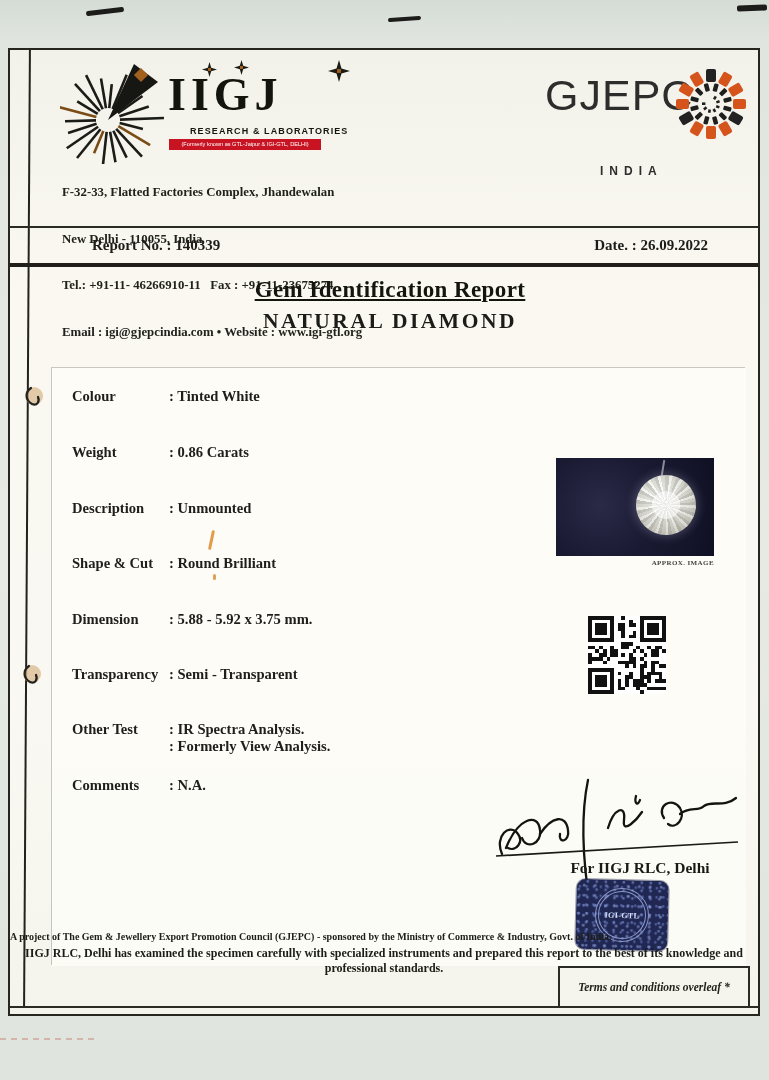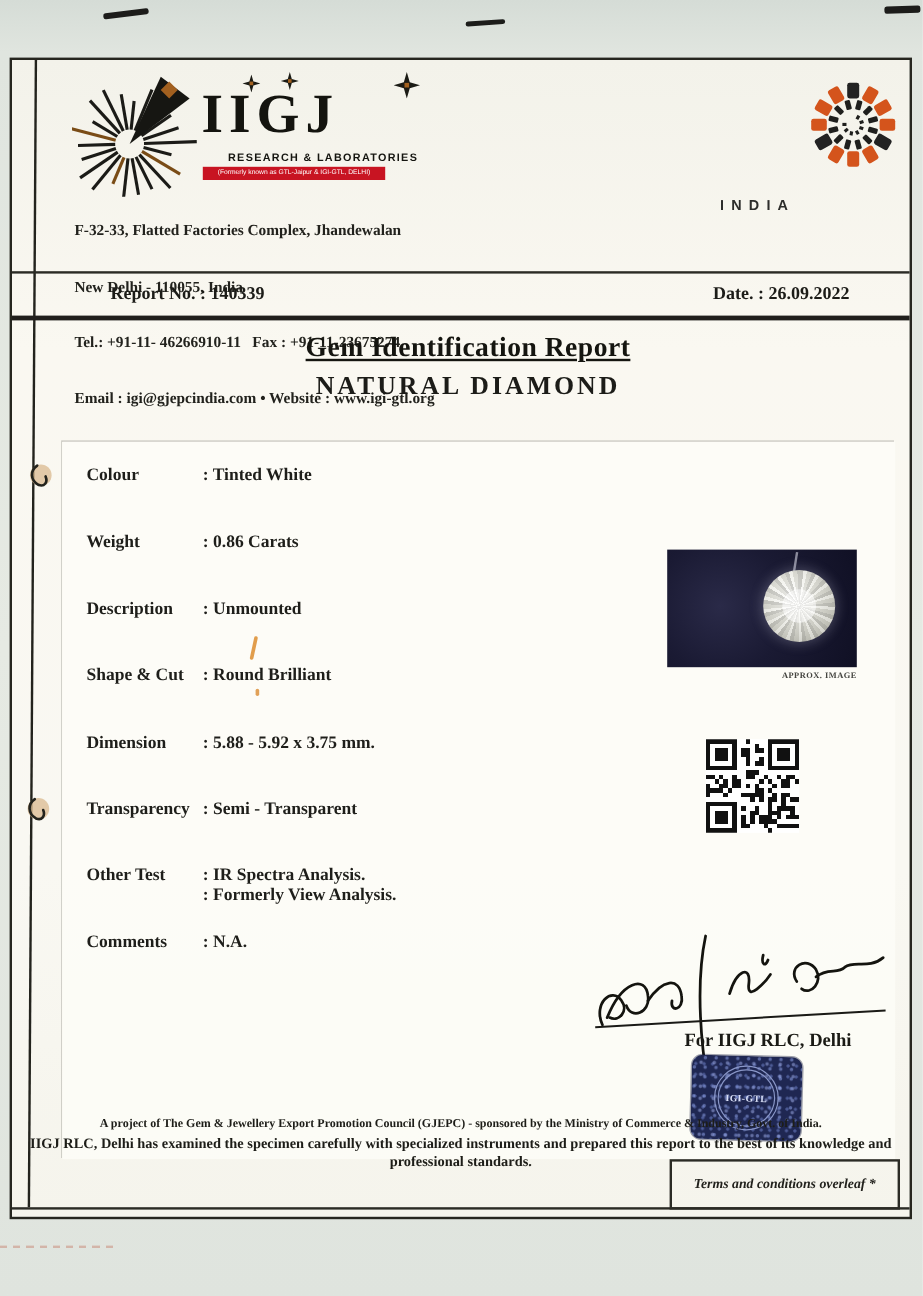--- a/index.html
+++ b/index.html
@@ -64,21 +64,21 @@
       radial-gradient(circle at 22% 28%,rgba(140,160,230,.55) 1px,transparent 1.8px),
       radial-gradient(circle at 68% 62%,rgba(165,180,240,.5) 1px,transparent 1.9px),
       radial-gradient(circle at 44% 82%,rgba(120,140,215,.5) 1px,transparent 1.7px),
       #1f2752;
     background-size:9px 8px,11px 10px,7px 9px,auto;
     box-shadow:0 0 0 1px rgba(20,25,60,.4);}
   .seal-ring{position:absolute;left:50%;top:50%;transform:translate(-50%,-50%);width:46px;height:46px;border-radius:50%;
     border:4px double #8a97c8;display:flex;align-items:center;justify-content:center;
     font-size:8px;font-weight:bold;letter-spacing:.4px;color:#d9dff6;}
   
-  .footer1{position:absolute;left:0;width:100%;top:881px;text-align:center;font-size:10px;font-weight:bold;color:#1d1d18;}
+  .footer1{position:absolute;left:0;width:100%;top:881px;text-align:left;font-size:10px;font-weight:bold;color:#1d1d18;}
   .footer2{position:absolute;left:0;width:100%;top:896px;text-align:center;font-size:12px;font-weight:bold;color:#1d1d18;}
   .rule-bottom{position:absolute;left:0;right:0;top:956px;height:2.2px;background:#2b2b25;}
   .terms-box{position:absolute;left:548px;top:916px;width:192px;height:42px;box-sizing:border-box;border:2px solid #2b2b25;
     display:flex;align-items:center;justify-content:center;font-size:11.5px;font-style:italic;font-weight:bold;color:#22221d;}
   
   .hook{position:absolute;}
   .pen-mark{position:absolute;left:200px;top:480px;width:3px;height:20px;background:#dc8c2e;border-radius:2px;transform:rotate(12deg);opacity:.85;}
   .pen-dot{position:absolute;left:203px;top:524px;width:3px;height:6px;background:#d98a30;border-radius:2px;opacity:.8;}
   .red-dash-bottom{position:absolute;left:0;top:1038px;width:95px;height:2px;opacity:.55;
     background:repeating-linear-gradient(90deg,#c98d7c 0 6px,transparent 6px 11px);}
@@ -129,20 +129,21 @@
       <path d="M8,0 L9.8,6.2 L16,8 L9.8,9.8 L8,16 L6.2,9.8 L0,8 L6.2,6.2 Z" fill="#1b1b15"></path>
       <rect x="6.4" y="6.4" width="3.2" height="3.2" fill="#a2601f"></rect>
     </svg>
   <svg class="sparkle" style="left:318px;top:10px" width="22" height="22" viewBox="0 0 16 16">
       <path d="M8,0 L9.8,6.2 L16,8 L9.8,9.8 L8,16 L6.2,9.8 L0,8 L6.2,6.2 Z" fill="#1b1b15"></path>
       <rect x="6.6" y="6.6" width="2.8" height="2.8" fill="#a2601f"></rect>
     </svg>
   <div class="iigj-sub">RESEARCH &amp; LABORATORIES</div>
   <div class="iigj-banner">(Formerly known as GTL-Jaipur &amp; IGI-GTL, DELHI)</div>
 
+  <div class="gjepc-name">GJEPC</div>
   <div class="gjepc-country">INDIA</div>
   <svg class="gjepc-emblem" width="82" height="84" viewBox="0 0 82 84" id="gjepc-emblem">
       <g transform="rotate(0 41 42) translate(0 -29)">
         <rect x="36" y="36" width="10" height="13" rx="2" fill="#222"></rect>
       </g>
       <g transform="rotate(30 41 42) translate(0 -29)">
         <rect x="36" y="36" width="10" height="13" rx="2" fill="#d4541c"></rect>
       </g>
       <g transform="rotate(60 41 42) translate(0 -29)">
         <rect x="36" y="36" width="10" height="13" rx="2" fill="#d4541c"></rect>

